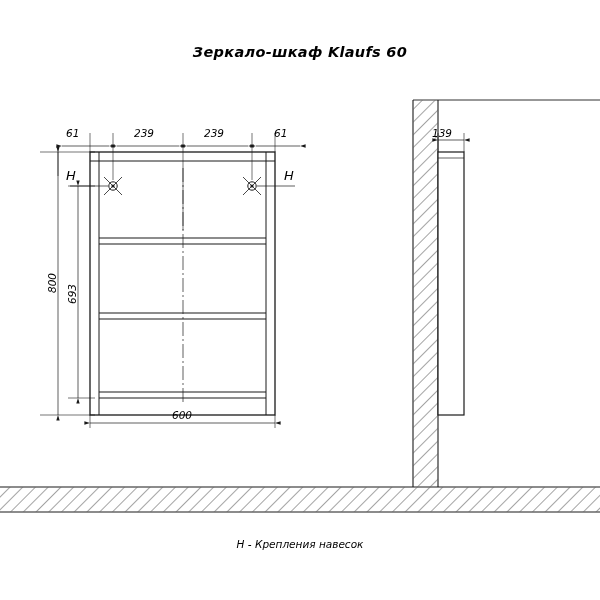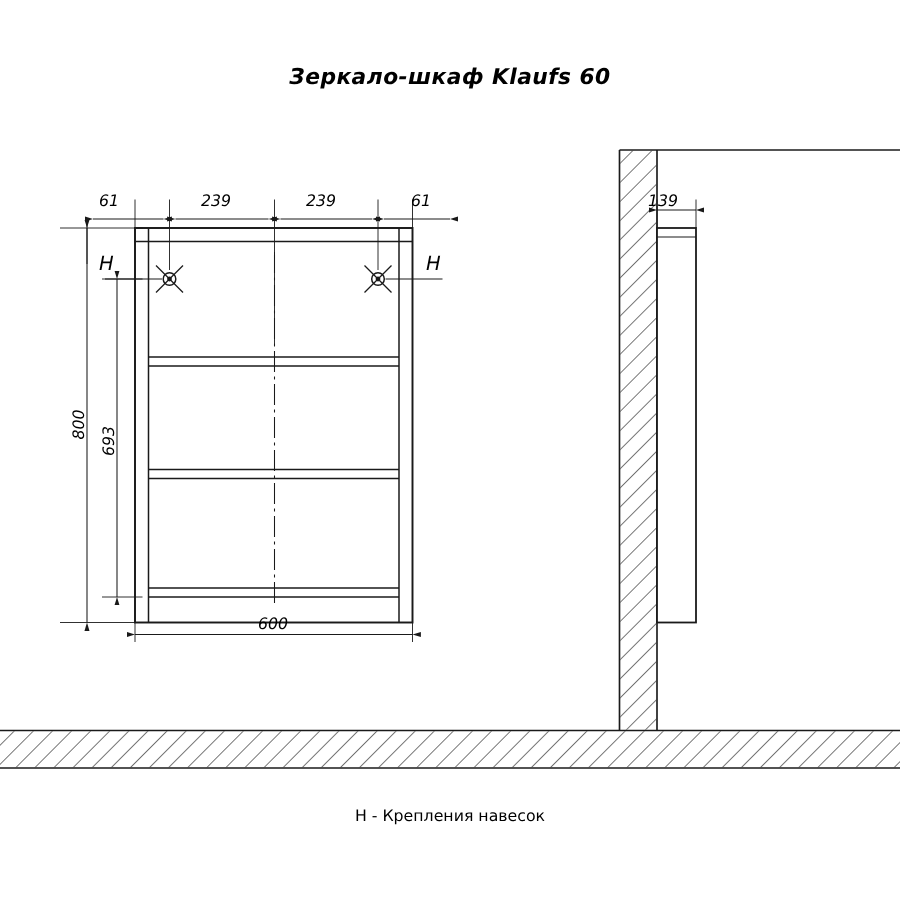--- a/index.html
+++ b/index.html
@@ -28,20 +28,21 @@
     color: #000000;
     letter-spacing: 0.3px;
   }
   .footnote {
     position: absolute;
     left: 0;
     top: 538px;
     width: 600px;
     text-align: center;
     font-family: "DejaVu Sans", sans-serif;
+    font-style: italic;
     font-size: 10.5px;
     color: #000000;
   }
   svg.draw {
     position: absolute;
     left: 0;
     top: 0;
   }
   .dimlabel {
     font-family: "DejaVu Sans", sans-serif;

